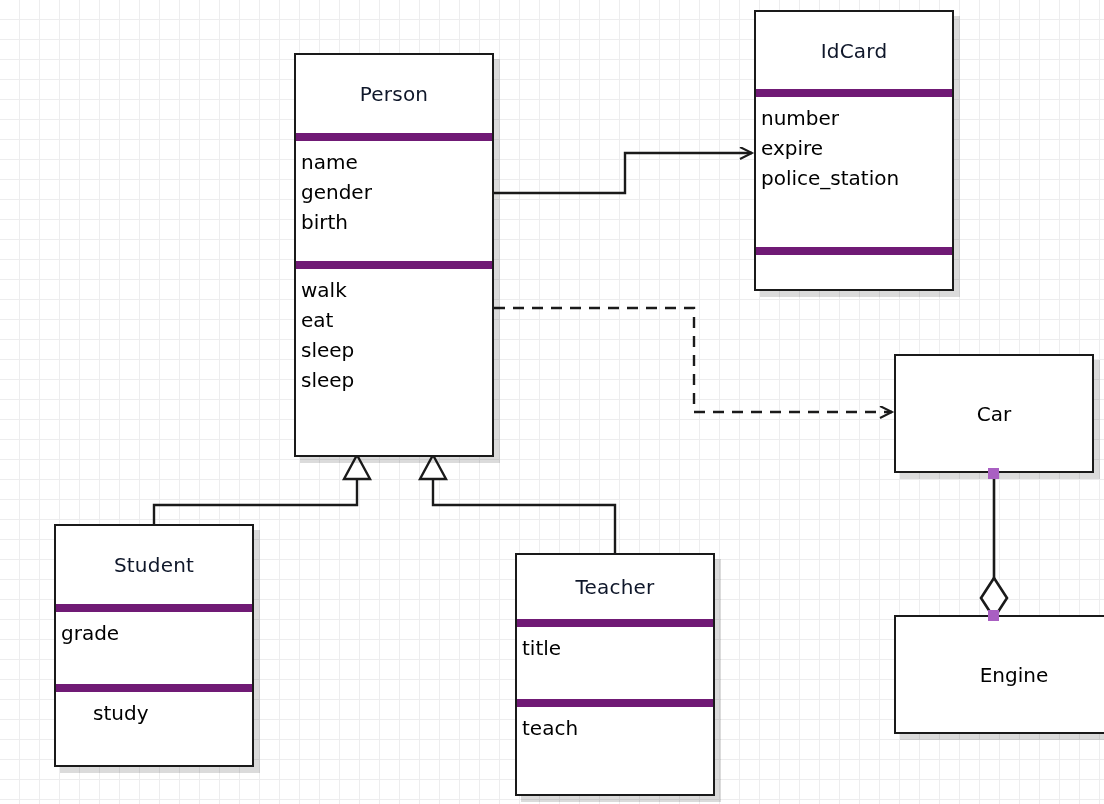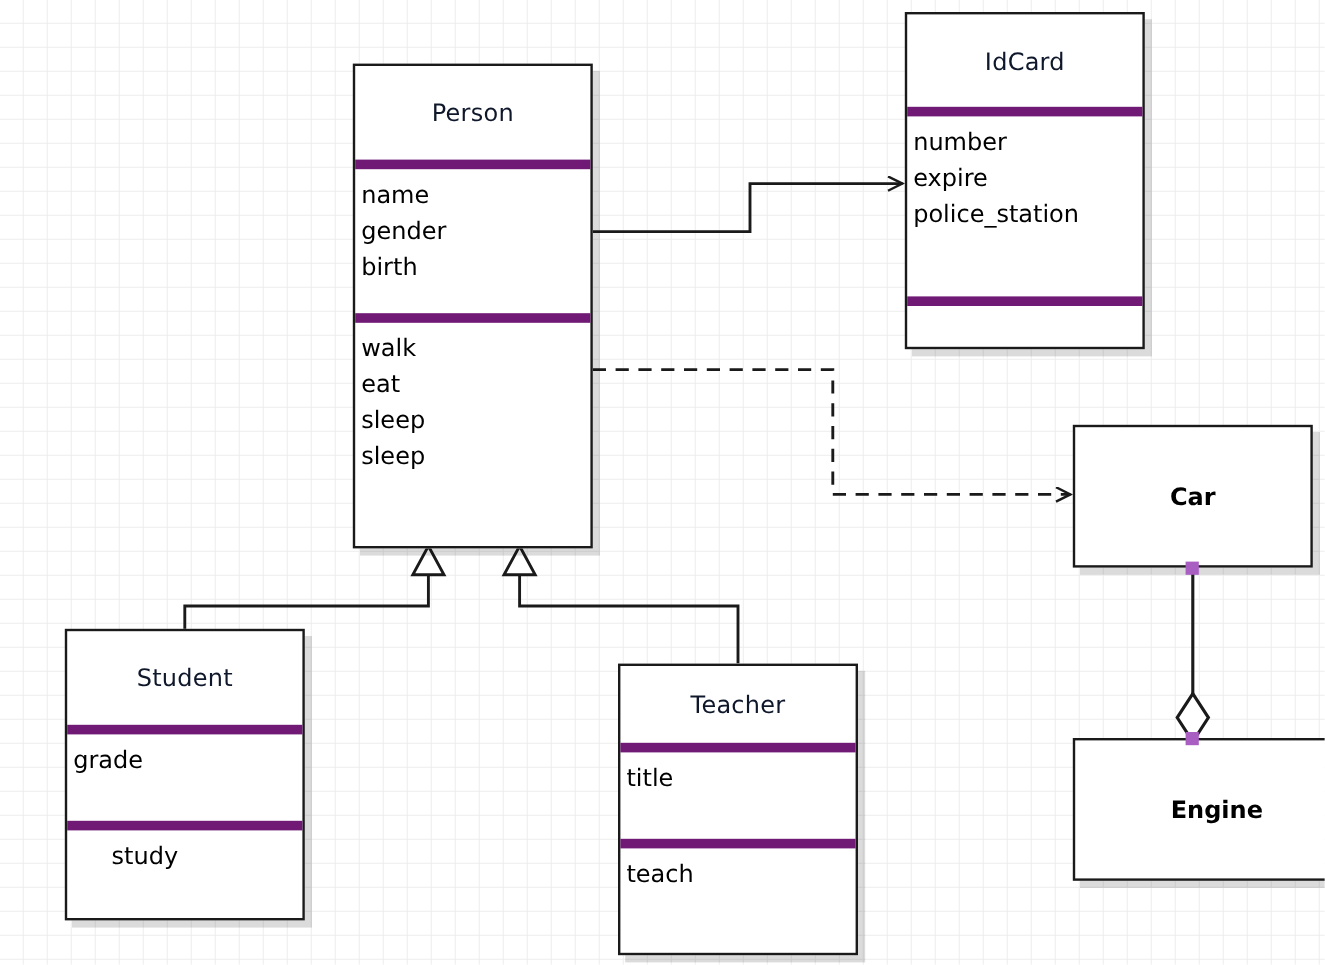--- a/index.html
+++ b/index.html
@@ -62,21 +62,21 @@
     color: #000000;
     line-height: 30px;
   }
   .cls-body .member {
     white-space: nowrap;
   }
   .plain-title {
     display: flex;
     align-items: center;
     justify-content: center;
-    font-weight: bold;
+    font-weight: normal;
     font-size: 20px;
     color: #000000;
   }
   .handle {
     position: absolute;
     width: 11px;
     height: 11px;
     background: #a95fc2;
     z-index: 6;
   }

